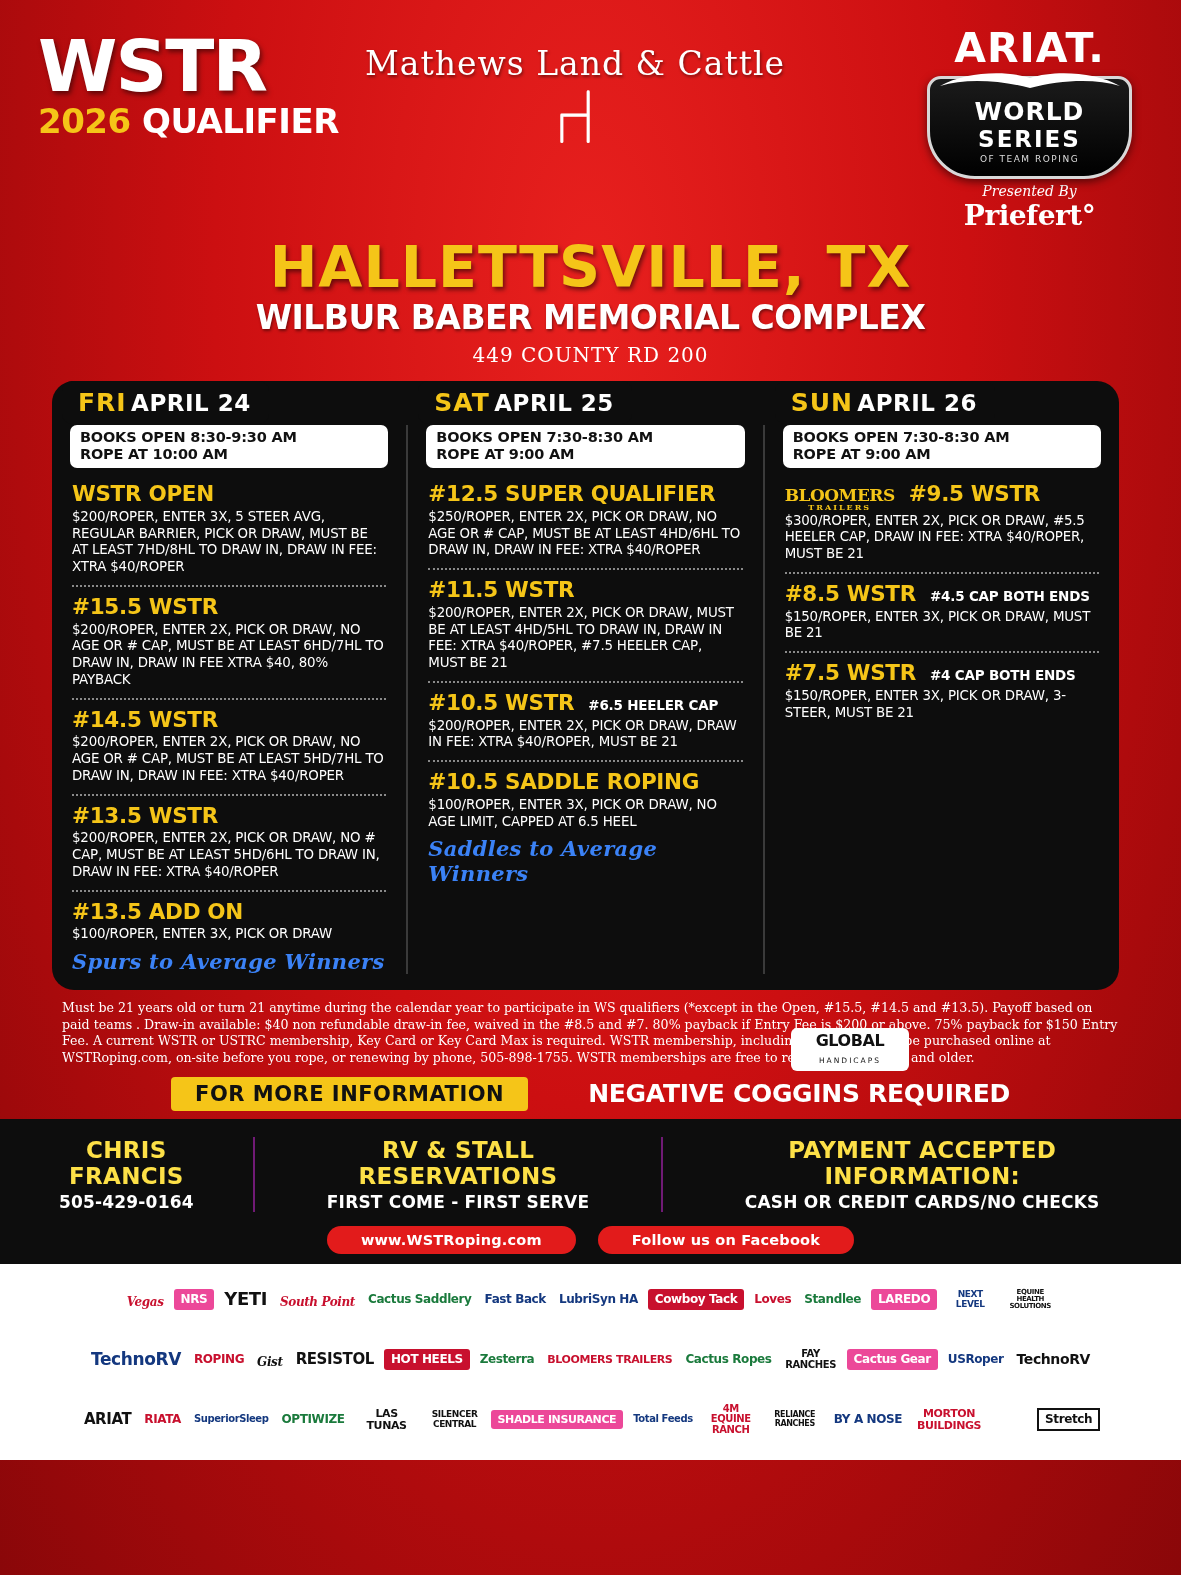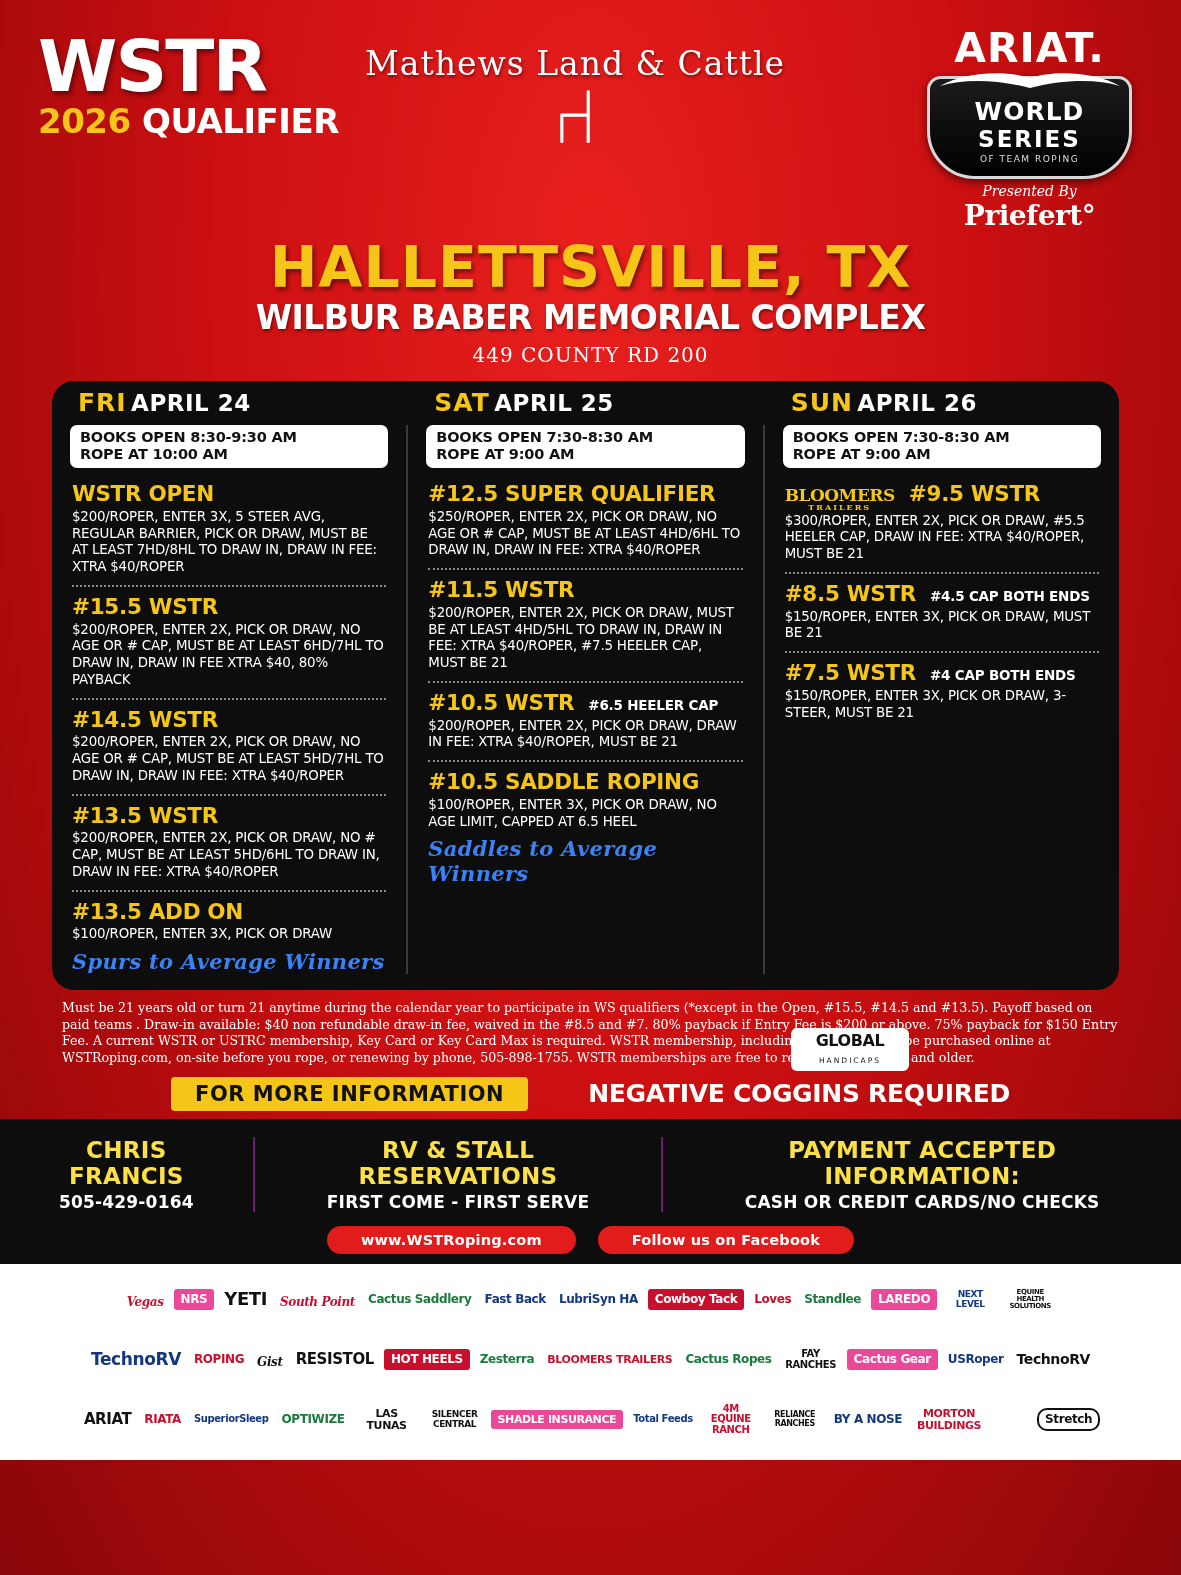--- a/index.html
+++ b/index.html
@@ -390,21 +390,21 @@
     letter-spacing: -0.4px;
     padding: 2px 3px;
     white-space: nowrap;
   }
   .sp.red { color: #c8102e; }
   .sp.blue { color: #14387f; }
   .sp.green { color: #1a7a3c; }
   .sp.script { font-family: "DejaVu Serif", serif; font-style: italic; }
   .sp.box {
     border: 2px solid #111;
-    border-radius: 10px;
+    border-radius: 0;
     padding: 3px 6px;
     margin-left: 44px;
   }
   .sp.boxred { background: #c8102e; color: #fff; border-radius: 3px; padding: 4px 7px; }
   .sp.boxblk { background: #ec4899; color: #fff; border-radius: 3px; padding: 4px 7px; }
 </style>
 </head>
 <body>
 
 <div class="poster">

